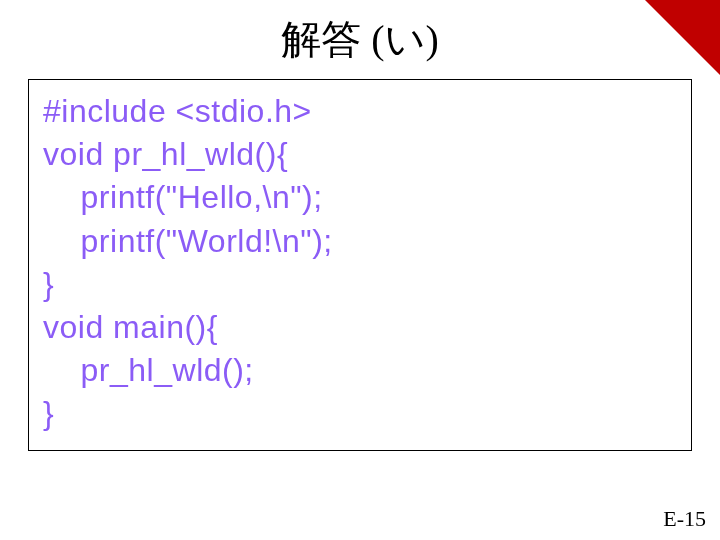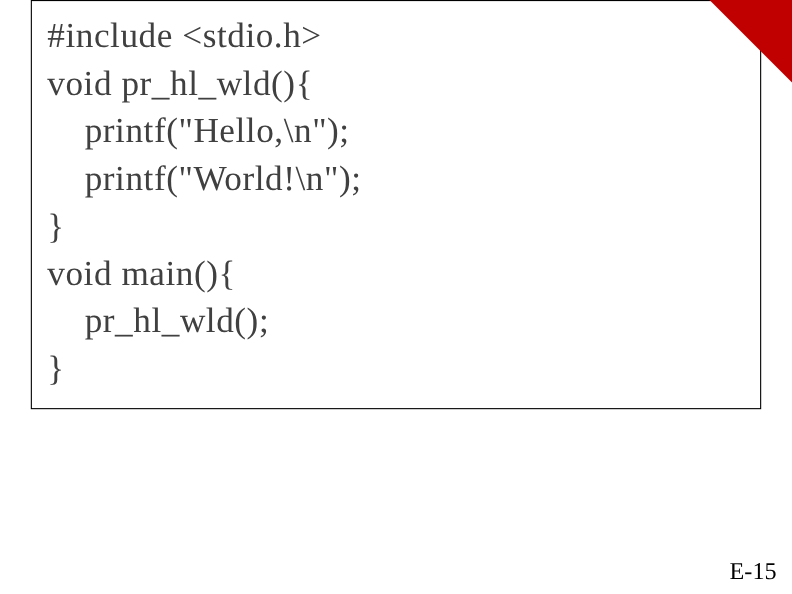--- a/index.html
+++ b/index.html
@@ -37,43 +37,44 @@
     font-weight: normal;
     color: #000;
   }
   .content-box {
     margin: 0 28px 0 28px;
     border: 1px solid #000;
     padding: 10px 14px 14px 14px;
     box-sizing: border-box;
   }
   .code {
-    font-family: Liberation Serif, serif;
+    font-family: Liberation Sans, sans-serif;
     font-size: 32px;
     line-height: 1.35;
     white-space: pre;
-    color: #404040;
+    color: #8b5cf6;
     letter-spacing: 0.5px;
   }
   .page-number {
     position: absolute;
     bottom: 8px;
     right: 14px;
     font-family: "Times New Roman", serif;
     font-size: 22px;
     color: #000;
   }
 </style>
 </head>
 <body>
 
 <div class="slide">
 
   <div class="corner-triangle"></div>
 
+  <h1 class="title">解答 (い)</h1>
 
   <div class="content-box">
     <div class="code"><span>#include &lt;stdio.h&gt;</span>
 <span>void pr_hl_wld(){</span>
 <span>    printf("Hello,\n");</span>
 <span>    printf("World!\n");</span>
 <span>}</span>
 <span>void main(){</span>
 <span>    pr_hl_wld();</span>
 <span>}</span></div>

